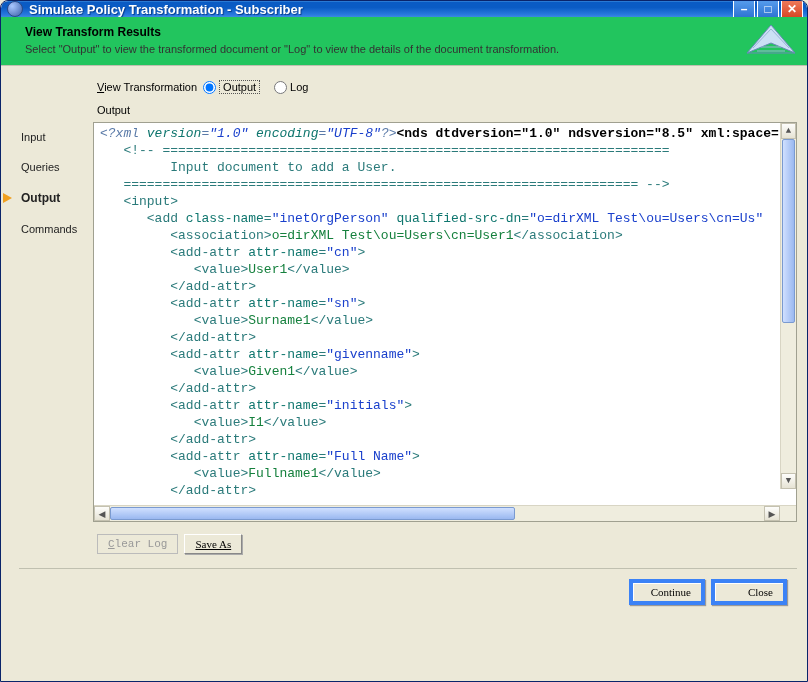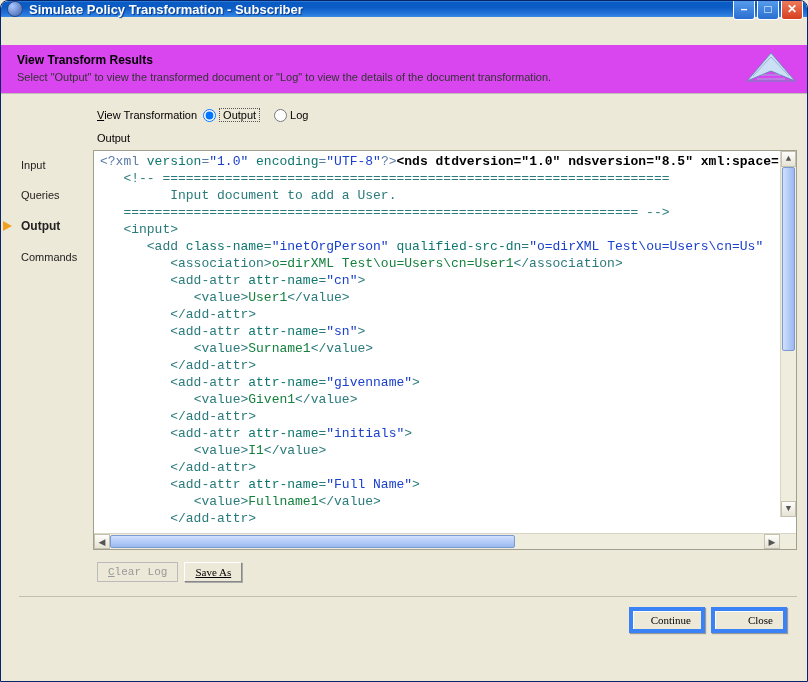--- a/index.html
+++ b/index.html
@@ -44,25 +44,24 @@
     width: 22px; height: 22px;
     border: 1px solid #fff;
     border-radius: 3px;
     display: flex; align-items: center; justify-content: center;
     font-weight: bold; font-size: 12px; color: #fff;
     font-family: Arial, sans-serif;
   }
   .winbtn.min, .winbtn.max { background: linear-gradient(to bottom,#5aa0ef,#2a6fd0); }
   .winbtn.close { background: linear-gradient(to bottom,#f08060,#d64020); }
   .header-band {
-    background: #d946ef;
+    background: #22c55e;
     border-bottom: 1px solid #c0c0b0;
-    padding: 8px 14px 10px 16px;
-    position: relative;
-    margin-top: 28px;
+    padding: 8px 14px 10px 24px;
+    position: relative;
   }
   .header-band .h1 { font-weight: bold; font-size: 12px; margin-bottom: 4px;}
   .header-band .sub { color: #333; }
   .header-band .corner {
     position: absolute; right: 8px; top: 4px;
     width: 56px; height: 50px;
   }
   .header-band .corner svg { width: 100%; height: 100%; }
   .body {
     flex: 1;
@@ -177,21 +176,21 @@
   .btn.disabled { color: #999; border-color:#bbb; box-shadow:none; cursor:default;font-family:Liberation Mono, monospace;}
   .btn .u { text-decoration: underline; }
   .footer {
     border-top: 1px solid #c0c0b0;
     padding: 10px;
     display:flex; justify-content:flex-end; gap:6px;
     margin-top: 14px;
   }
   .footer .btn { min-width: 76px; text-align:right; border:4px solid #3b82f6; box-shadow: inset 1px 1px 0 #fff, 1px 1px 1px #999; padding-left: 6px;}
   
-  .pi { color: #5a7aa8; }
+  .pi { color: #5a7aa8; font-style: italic; }
   .tag { color: #2a7a7a; }
   .attrn { color: #0f766e; }
   .attrv { color: #1a40cc; }
   .text { color: #15803d; }
   .cmt { color: #2a7a7a; }
   .nds { color: #000000; font-weight: bold; }
 </style>
 </head>
 <body>
 

